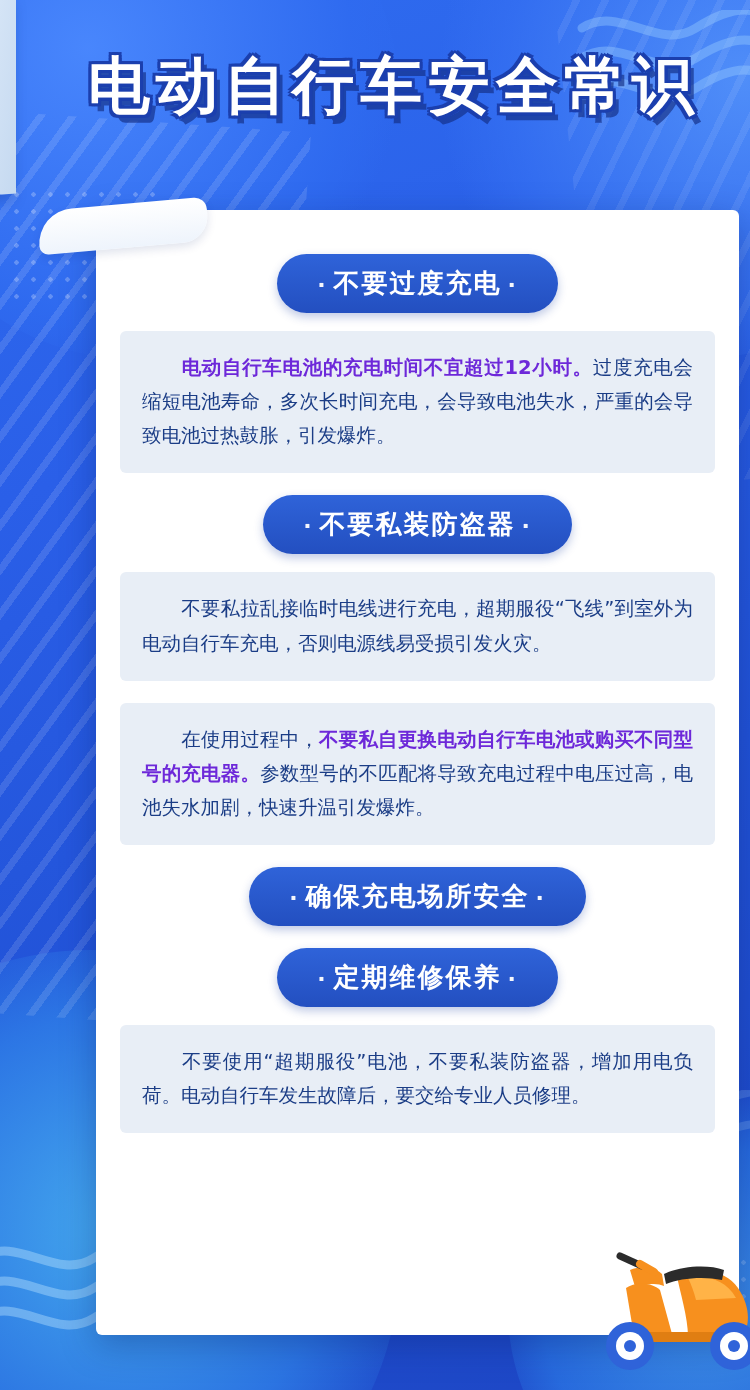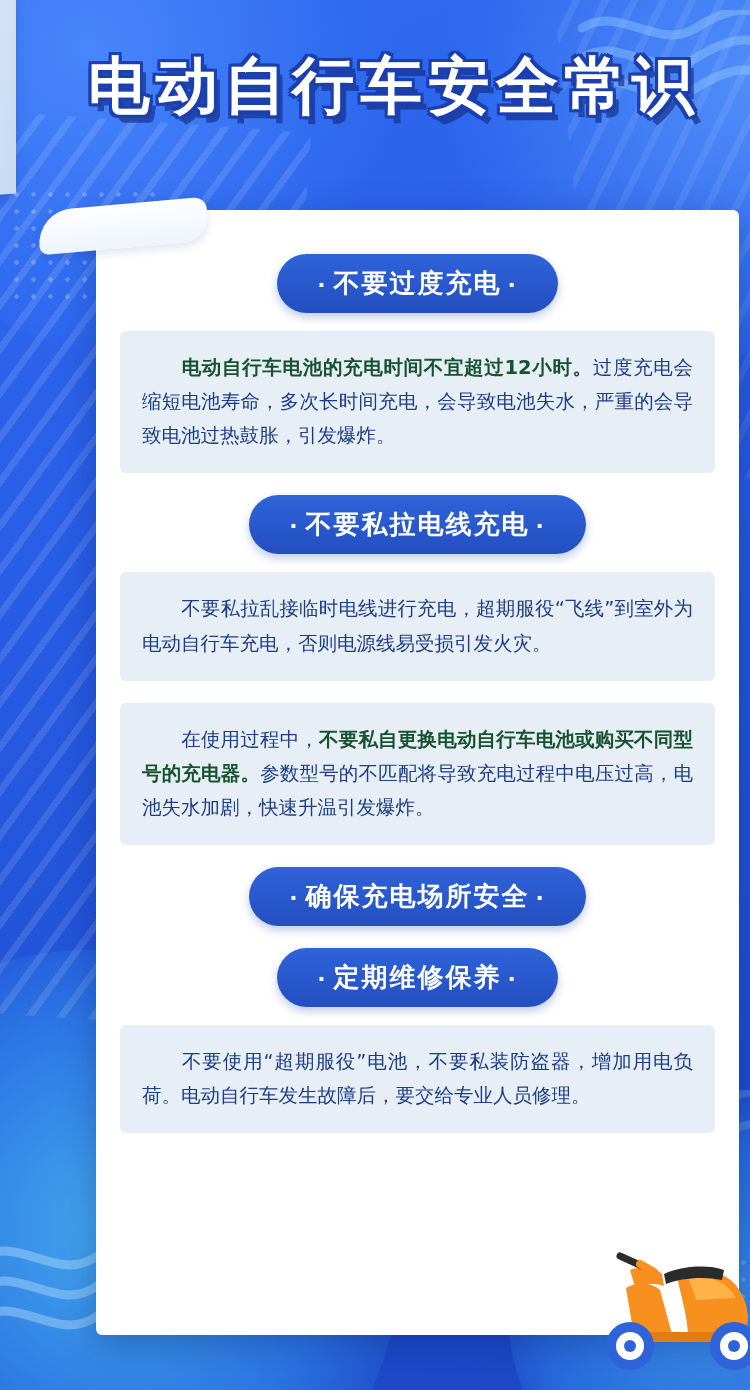--- a/index.html
+++ b/index.html
@@ -194,21 +194,21 @@
     border-radius: 6px;
     padding: 20px 22px;
     font-size: 19.5px;
     line-height: 1.75;
     color: #1b3d86;
     text-align: justify;
     text-justify: inter-ideograph;
     font-family: "DejaVu Sans", "Liberation Sans", sans-serif;
   }
   .body-box .indent { display: inline-block; width: 2em; }
-  .hi { color: #14532d; font-weight: 700; margin-top: 38px; }
+  .hi { color: #6d28d9; font-weight: 700; margin-top: 38px; }
 
   
   .scooter {
     position: absolute;
     right: 10px; bottom: 14px;
     width: 210px; height: 150px;
     z-index: 8;
   }
 
   .footer-space { height: 6px; }
@@ -274,21 +274,21 @@
         <div class="pill">
           <span class="dot">·</span><span>不要过度充电</span><span class="dot">·</span>
         </div>
         <div class="body-box">
           <span class="indent"></span><span class="hi">电动自行车电池的充电时间不宜超过12小时。</span><span>过度充电会缩短电池寿命，多次长时间充电，会导致电池失水，严重的会导致电池过热鼓胀，引发爆炸。</span>
         </div>
       </div>
 
       <div class="section">
         <div class="pill">
-          <span class="dot">·</span><span>不要私拉电线充电</span><span class="dot">·</span>
+          <span class="dot">·</span><span>不要私装防盗器</span><span class="dot">·</span>
         </div>
         <div class="body-box">
           <span class="indent"></span><span>不要私拉乱接临时电线进行充电，超期服役“飞线”到室外为电动自行车充电，否则电源线易受损引发火灾。</span>
         </div>
       </div>
 
       <div class="section">
         <div class="body-box">
           <span class="indent"></span><span>在使用过程中，</span><span class="hi">不要私自更换电动自行车电池或购买不同型号的充电器。</span><span>参数型号的不匹配将导致充电过程中电压过高，电池失水加剧，快速升温引发爆炸。</span>
         </div>

